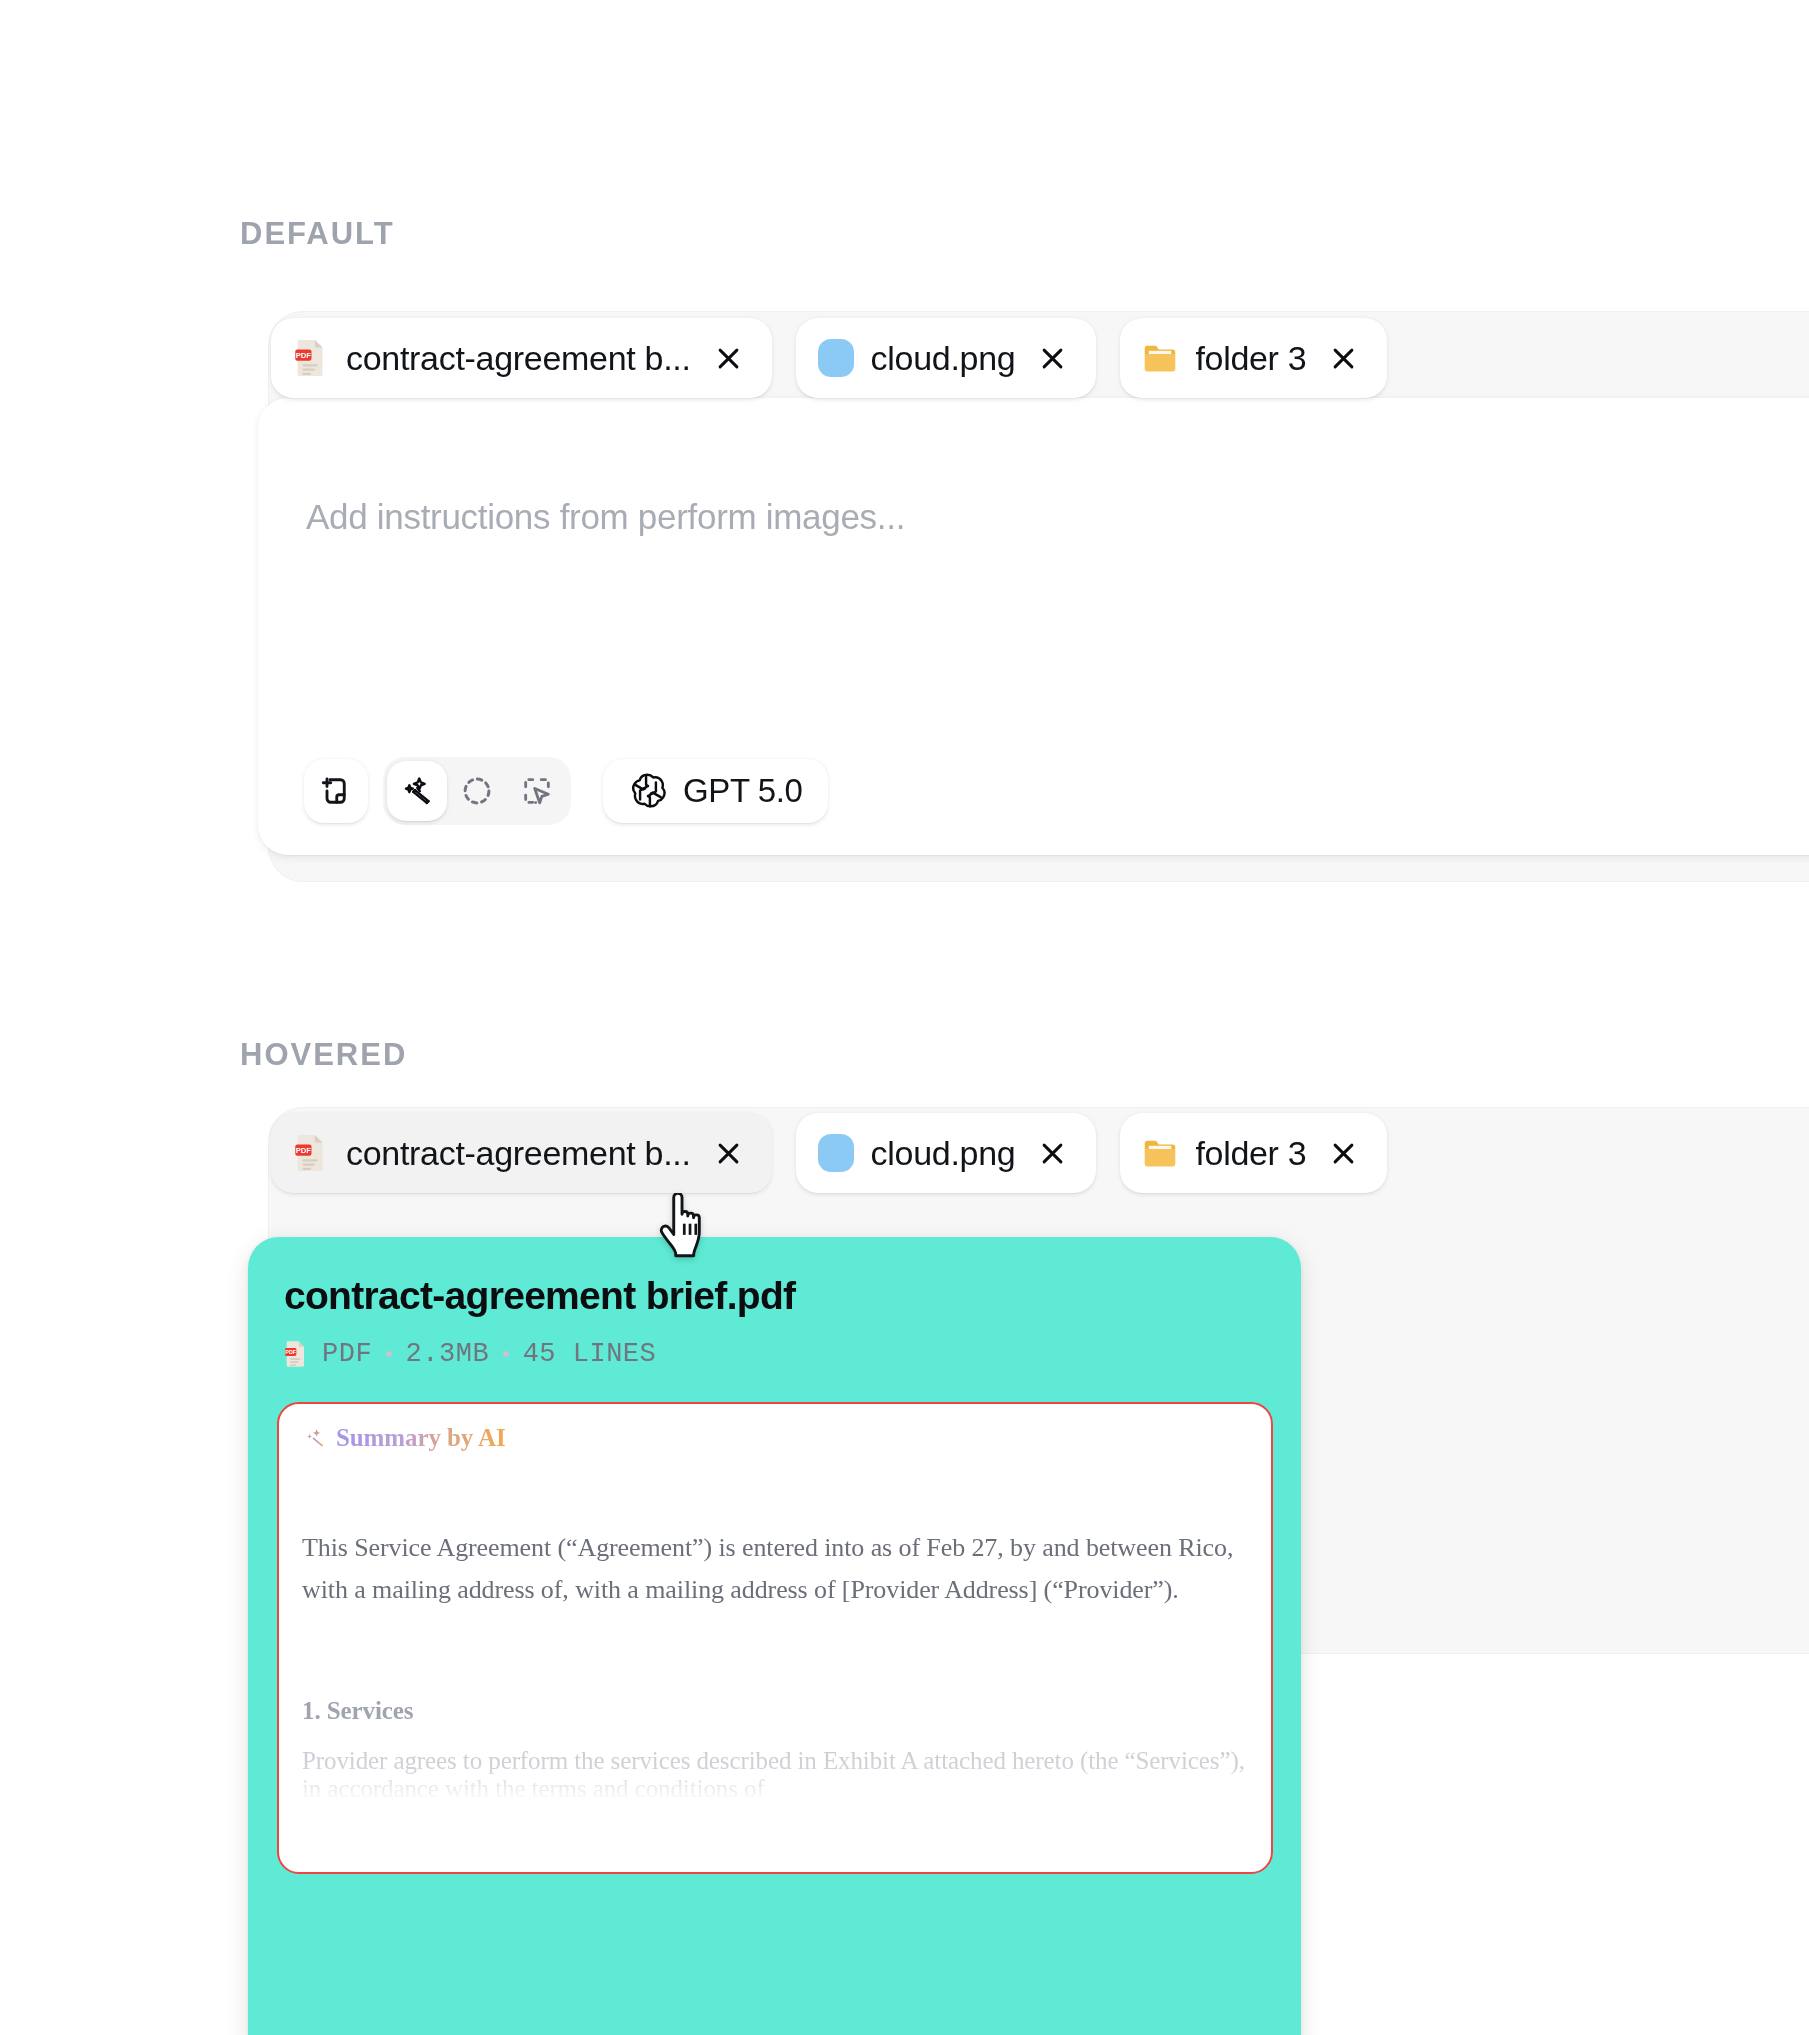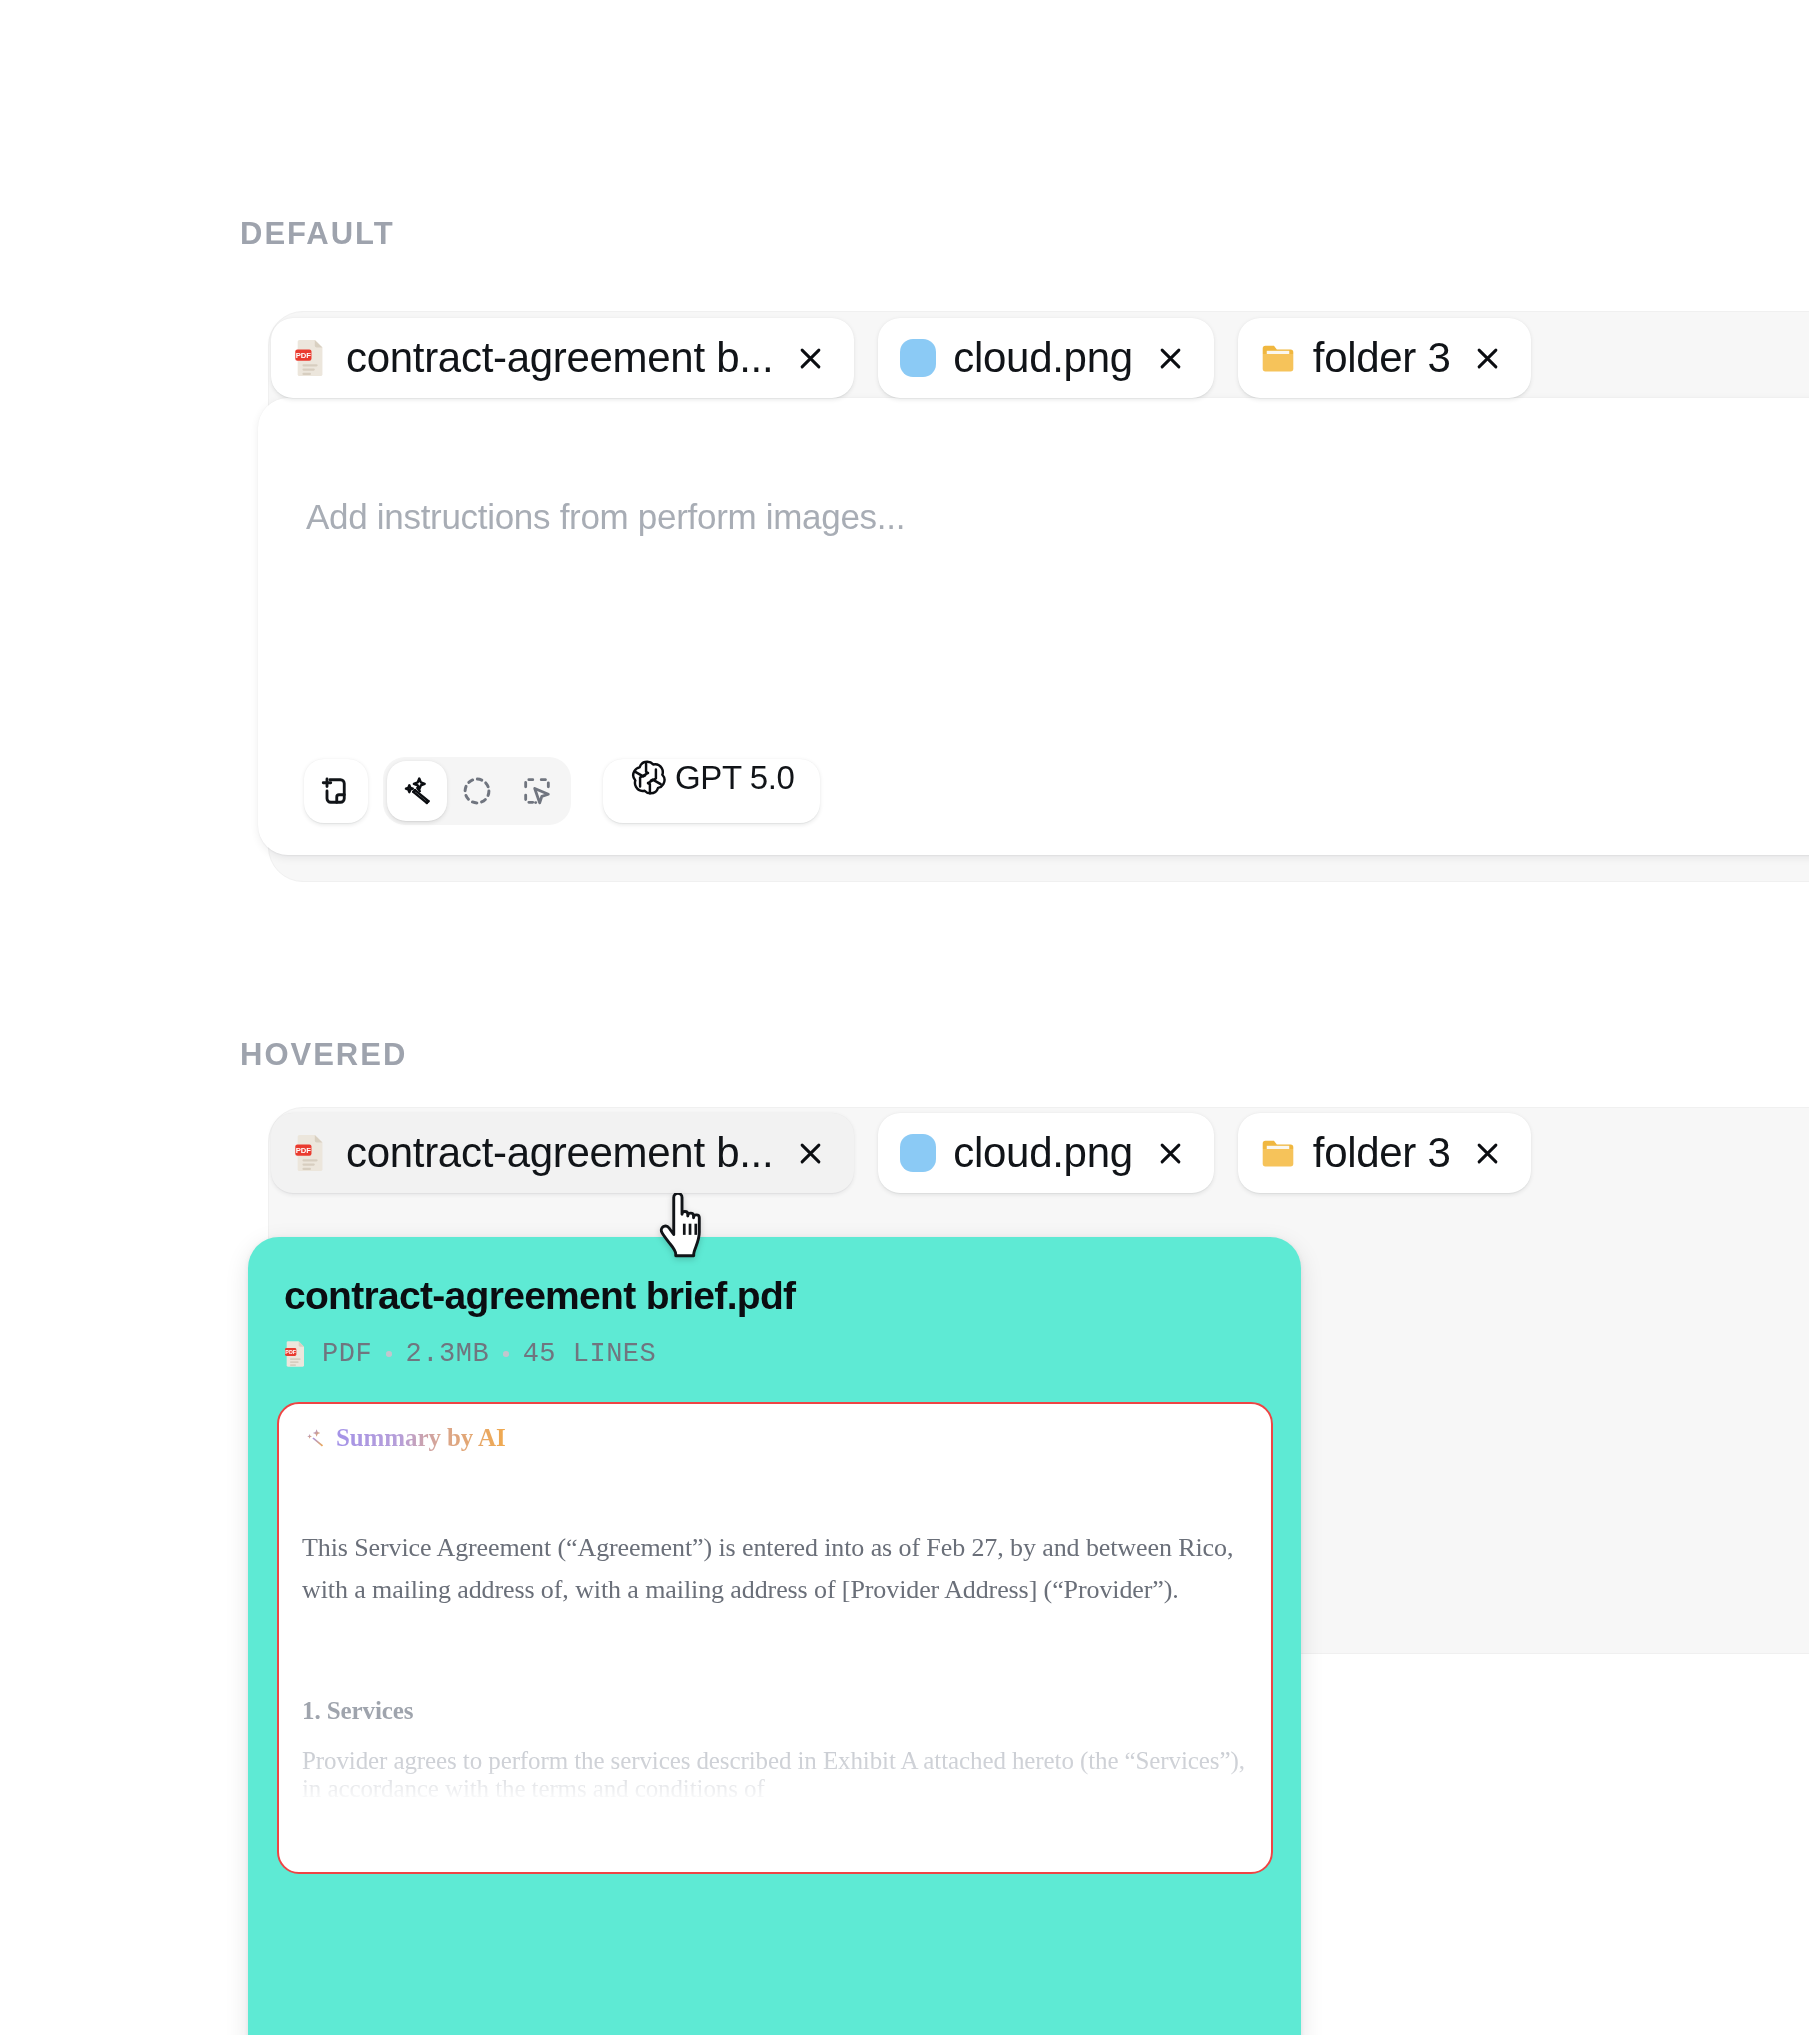--- a/index.html
+++ b/index.html
@@ -74,21 +74,21 @@
                 0 0.5px 1px rgba(16,18,24,0.05);
     white-space: nowrap;
     flex: 0 0 auto;
   }
   .chip.is-hovered {
     background: #f2f2f2;
     box-shadow: 0 1.5px 4.5px rgba(16,18,24,0.07),
                 0 0.5px 1px rgba(16,18,24,0.045);
   }
   .chip-label {
-    font-size: 42px;
+    font-size: 34px;
     font-weight: 400;
     color: #111418;
     letter-spacing: -0.3px;
   }
   .chip-close {
     width: 31px;
     height: 31px;
     flex: 0 0 auto;
     margin-left: 5px;
   }
@@ -178,22 +178,22 @@
   }
   .tool-group-btn.active {
     background: #ffffff;
     box-shadow: 0 1.5px 4.5px rgba(16,18,24,0.10),
                 0 0.5px 1px rgba(16,18,24,0.05);
   }
   .tool-group-btn svg { display: block; width: 34px; height: 34px; }
 
   .model-btn {
     display: flex;
-    align-items: flex-start;
-    gap: 8px;
+    align-items: center;
+    gap: 16px;
     height: 64px;
     padding: 0 26px;
     background: #ffffff;
     border-radius: 20px;
     box-shadow: 0 1.5px 4.5px rgba(16,18,24,0.09),
                 0 0.5px 1px rgba(16,18,24,0.05);
     margin-left: 17px;
     flex: 0 0 auto;
   }
   .model-btn svg { display: block; width: 38px; height: 38px; }

